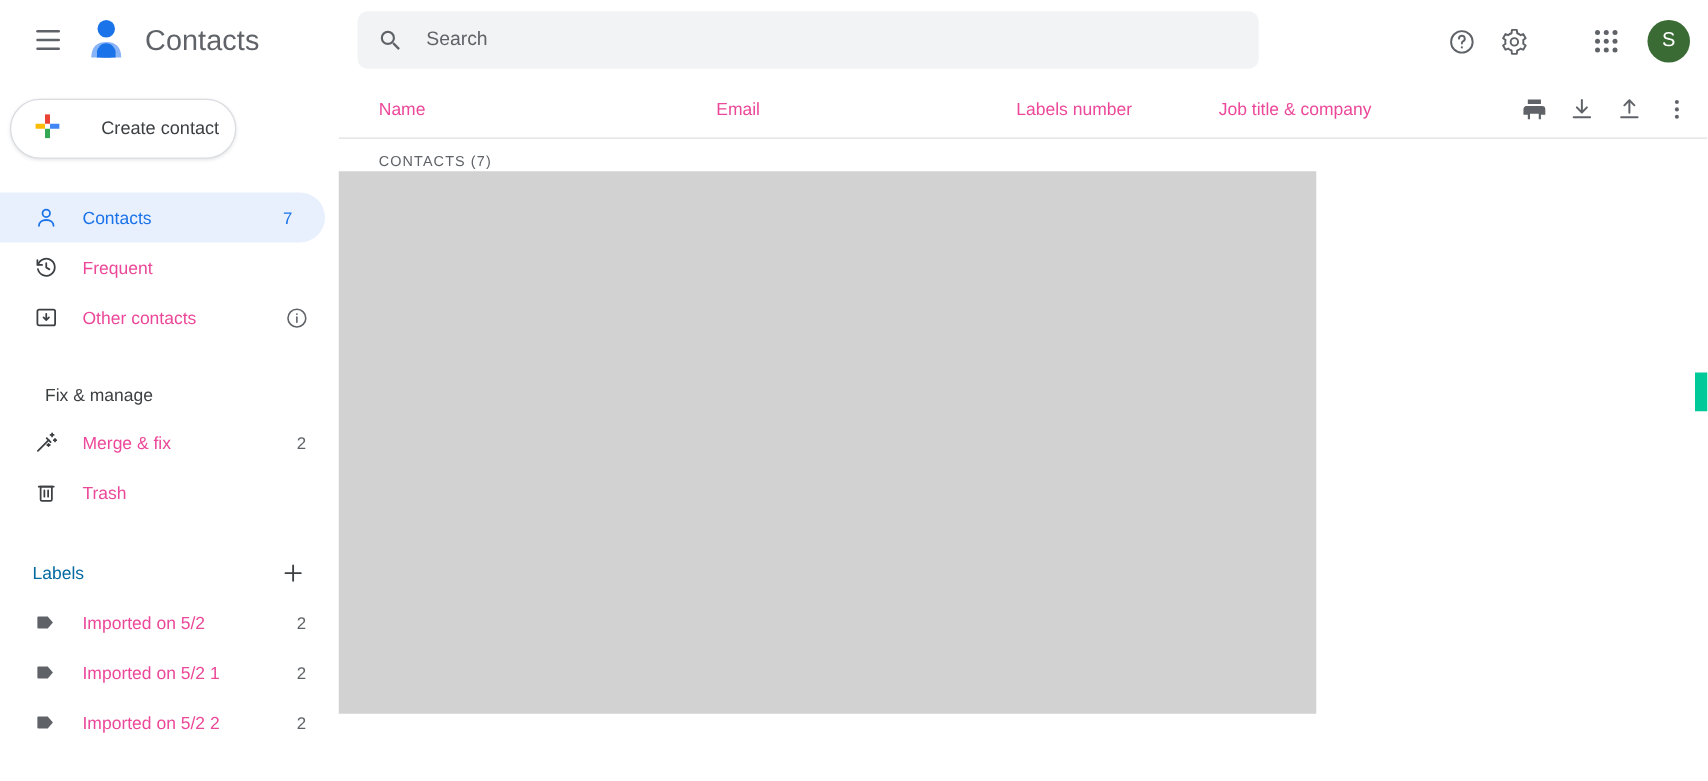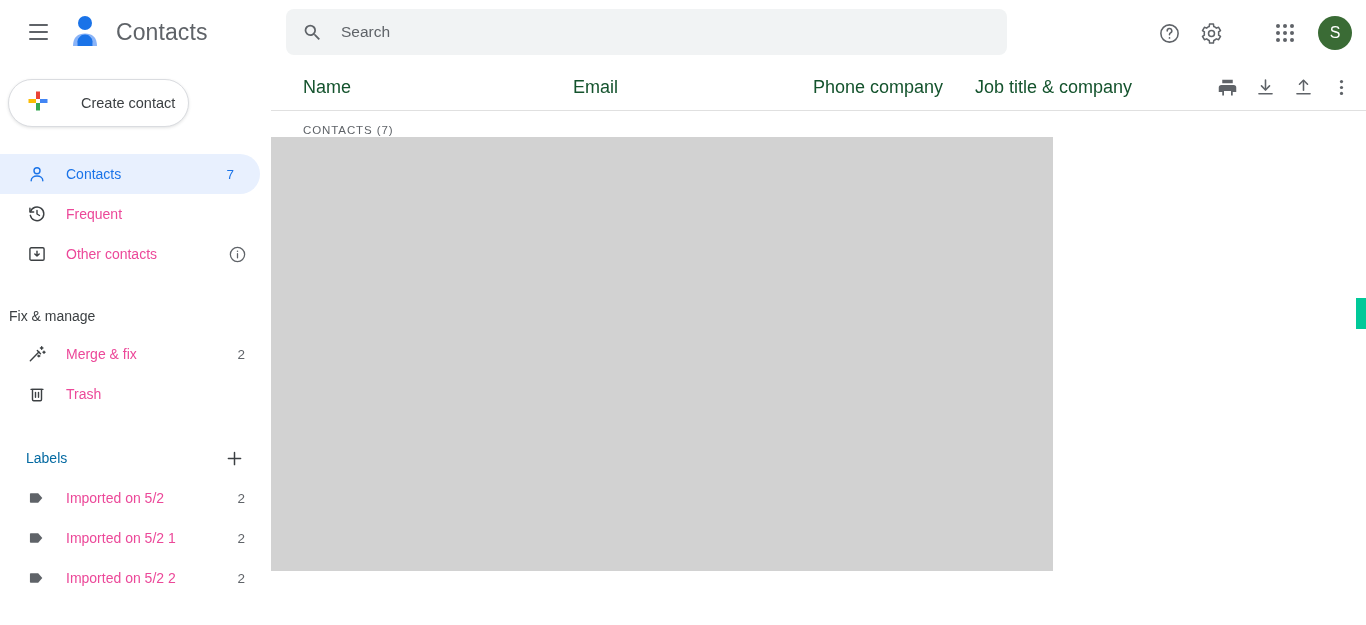--- a/index.html
+++ b/index.html
@@ -100,36 +100,36 @@
     font-size: 14px; color: #ec4899; margin-left: 18px; flex: 1;
   }
   .navitem.active .nav-label { color: #1a73e8; font-weight: 500; }
   .navitem .nav-count { font-size: 13.5px; color: #5f6368; margin-right: 26px; }
   .navitem.active .nav-count { color: #1a73e8; }
   .navitem .nav-info { margin-right: 24px; display: flex; }
   .nav-gap { height: 24px; }
 
   .section-head {
     font-size: 14px; color: #3c4043; font-weight: 500;
-    padding-left: 9px; height: 36px; display: flex; align-items: center;
+    padding-left: 36px; height: 36px; display: flex; align-items: center;
   }
   .labels-head {
     display: flex; align-items: center; height: 40px; padding-left: 26px;
   }
   .labels-head .lh-title { font-size: 14px; color: #0369a1; font-weight: 500; flex: 1; }
   .labels-head .lh-add { margin-right: 26px; cursor: pointer; display: flex; }
 
   
   .main { position: absolute; left: 271px; top: 64px; width: 1095px; height: 561px; }
   .table-head {
     position: absolute; left: 0; top: 0; width: 1095px; height: 47px;
     display: flex; align-items: center;
     border-bottom: 1px solid #e0e0e0;
   }
-  .th { font-size: 18px; color: #14532d; position: absolute; }
+  .th { font-size: 14px; color: #ec4899; position: absolute; }
   .th-name { left: 32px; }
   .th-email { left: 302px; text-align: center; }
   .th-phone { left: 542px; }
   .th-job { left: 704px; }
   .table-actions {
     position: absolute; right: 12px; top: 0; height: 47px;
     display: flex; align-items: center; gap: 12px;
   }
   .act { width: 26px; height: 26px; display: flex; align-items: center; justify-content: center; cursor: pointer; }
   .group-label {
@@ -343,21 +343,21 @@
     </div>
 
   </div>
 </div>
 
 <div class="main">
 
   <div class="table-head">
     <span class="th th-name">Name</span>
     <span class="th th-email">Email</span>
-    <span class="th th-phone">Phone company</span>
+    <span class="th th-phone">Labels number</span>
     <span class="th th-job">Job title &amp; company</span>
 
     <div class="table-actions">
       <div class="act">
         <svg width="21" height="21" viewBox="0 0 24 24" fill="#5f6368">
           <path d="M18 7H6V3h12v4zm1 2H5a3 3 0 0 0-3 3v5h4v4h12v-4h4v-5a3 3 0 0 0-3-3zm-3 12H8v-5h8v5z"></path>
         </svg>
       </div>
       <div class="act">
         <svg width="21" height="21" viewBox="0 0 24 24" fill="none" stroke="#5f6368" stroke-width="1.8">

